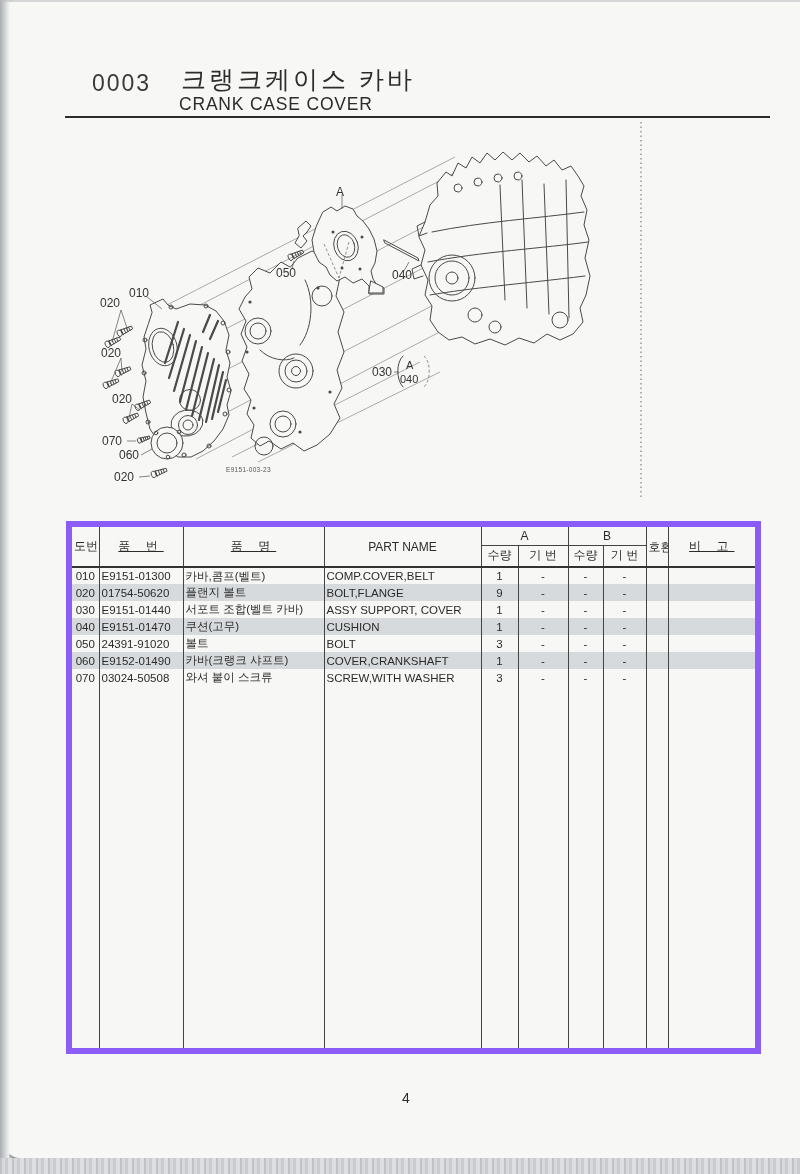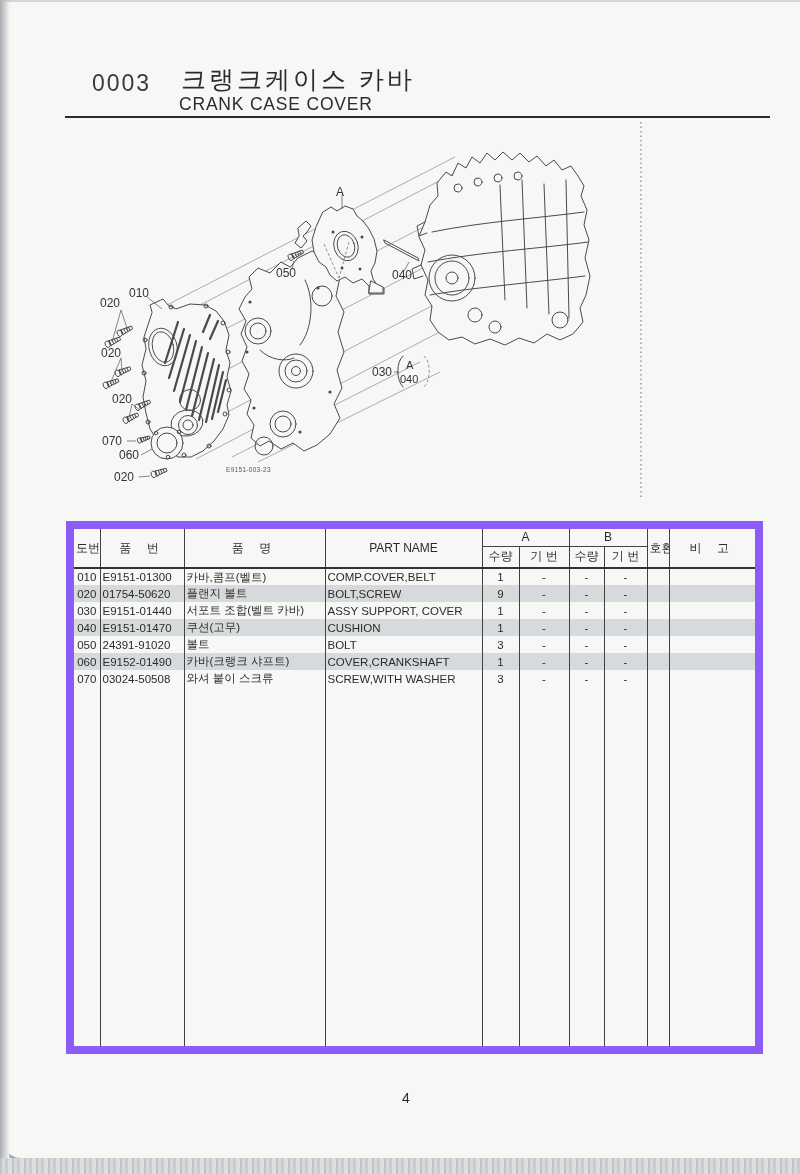--- a/index.html
+++ b/index.html
@@ -14,29 +14,29 @@
          background:repeating-linear-gradient(90deg,#bfc2c6 0 2px,#d6d8da 2px 5px,#c8cbcf 5px 8px,#dcdee0 8px 12px);}
   .abs{position:absolute;}
   
   .code{left:92px;top:70px;font-size:23px;letter-spacing:2px;color:#3a3a3a;}
   .title-ko{left:181px;top:63px;font-size:25px;letter-spacing:3px;color:#2c2c2c;}
   .title-en{left:179px;top:94px;font-size:17.5px;letter-spacing:.8px;color:#2c2c2c;}
   .rule{left:65px;top:116px;width:705px;height:2px;background:#2c2c2c;}
   .applic{left:480px;top:501px;width:275px;text-align:right;font-size:13px;color:#2f2f2f;letter-spacing:.5px;}
   
   table.parts{position:absolute;left:66px;top:521px;width:689px;height:533px;
-      border-collapse:collapse;table-layout:fixed;border:8px solid #8b5cf6;
+      border-collapse:collapse;table-layout:fixed;border:6px solid #8b5cf6;
       font-size:11.5px;color:#2b2b2b;}
   table.parts th,table.parts td{border-left:1px solid #434343;border-right:1px solid #434343;
       padding:0 2px;font-weight:normal;overflow:hidden;white-space:nowrap;}
   tr.hrow1{height:21px;}  tr.hrow2{height:22px;}
   tr.hrow1 th,tr.hrow2 th{text-align:center;font-size:12px;border-bottom:1px solid #434343;}
   th.span2{border-bottom:2px solid #333 !important;}
   tr.hrow2 th{border-bottom:2px solid #333;margin-left:44px;}
-  th.wide{letter-spacing:6px;}
+  th.wide{letter-spacing:6px;text-decoration:underline;}
   th.compat{font-size:11px;line-height:12px;word-break:break-all;white-space:normal;padding:0 1px;letter-spacing:0;}
   tr.drow{height:17px;}
   tr.shaded{background:#d7dadc;}
   td.c0{text-align:center;}
   td.c1,td.c2,td.c3{text-align:left;padding:0 3px;}
   td.c4,td.c5,td.c6,td.c7{text-align:center;}
   tr.filler td{border-left:1px solid #434343;border-right:1px solid #434343;}
   
   .legend{left:66px;top:1057px;width:689px;display:flex;gap:27px;padding-left:102px;
       font-size:11.5px;color:#2b2b2b;box-sizing:border-box;}
@@ -285,21 +285,21 @@
           <td class="c5">-</td>
           <td class="c6">-</td>
           <td class="c7">-</td>
           <td></td>
           <td></td>
     </tr>
     <tr class="drow shaded">
       <td class="c0">020</td>
           <td class="c1">01754-50620</td>
           <td class="c2">플랜지 볼트</td>
-          <td class="c3">BOLT,SCREW</td>
+          <td class="c3">BOLT,FLANGE</td>
           <td class="c4">9</td>
           <td class="c5">-</td>
           <td class="c6">-</td>
           <td class="c7">-</td>
           <td></td>
           <td></td>
     </tr>
     <tr class="drow">
       <td class="c0">030</td>
           <td class="c1">E9151-01440</td>

